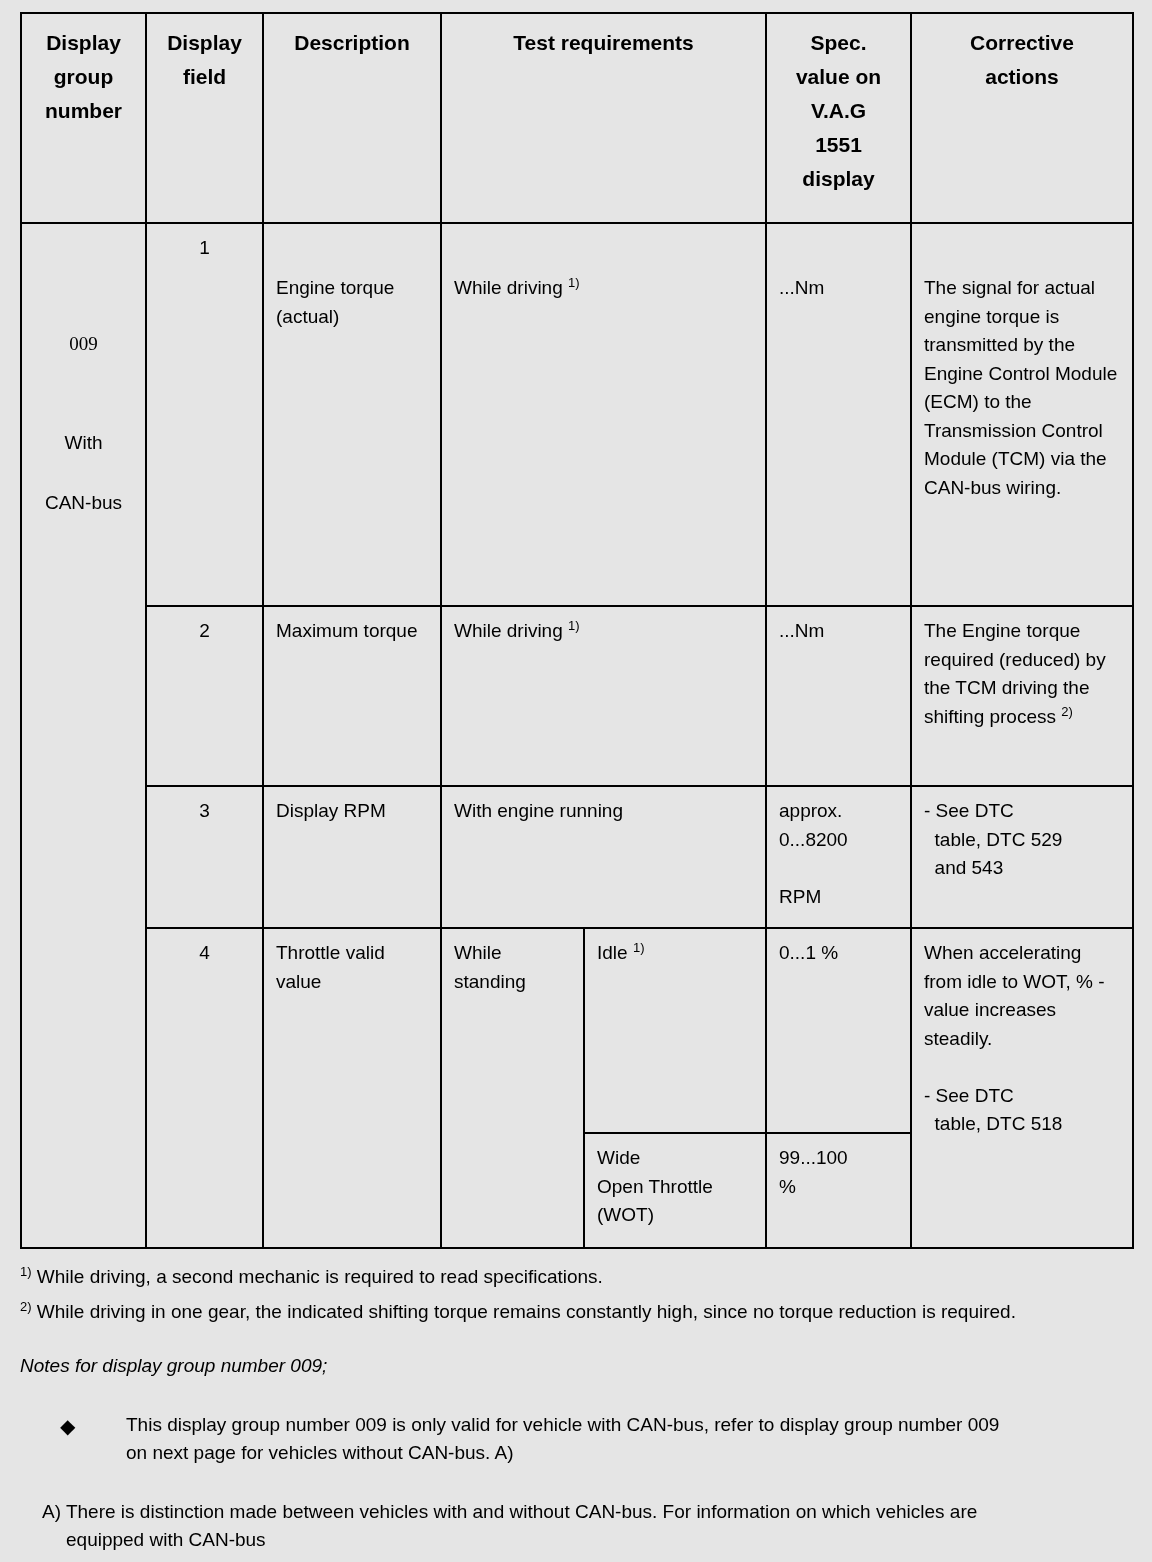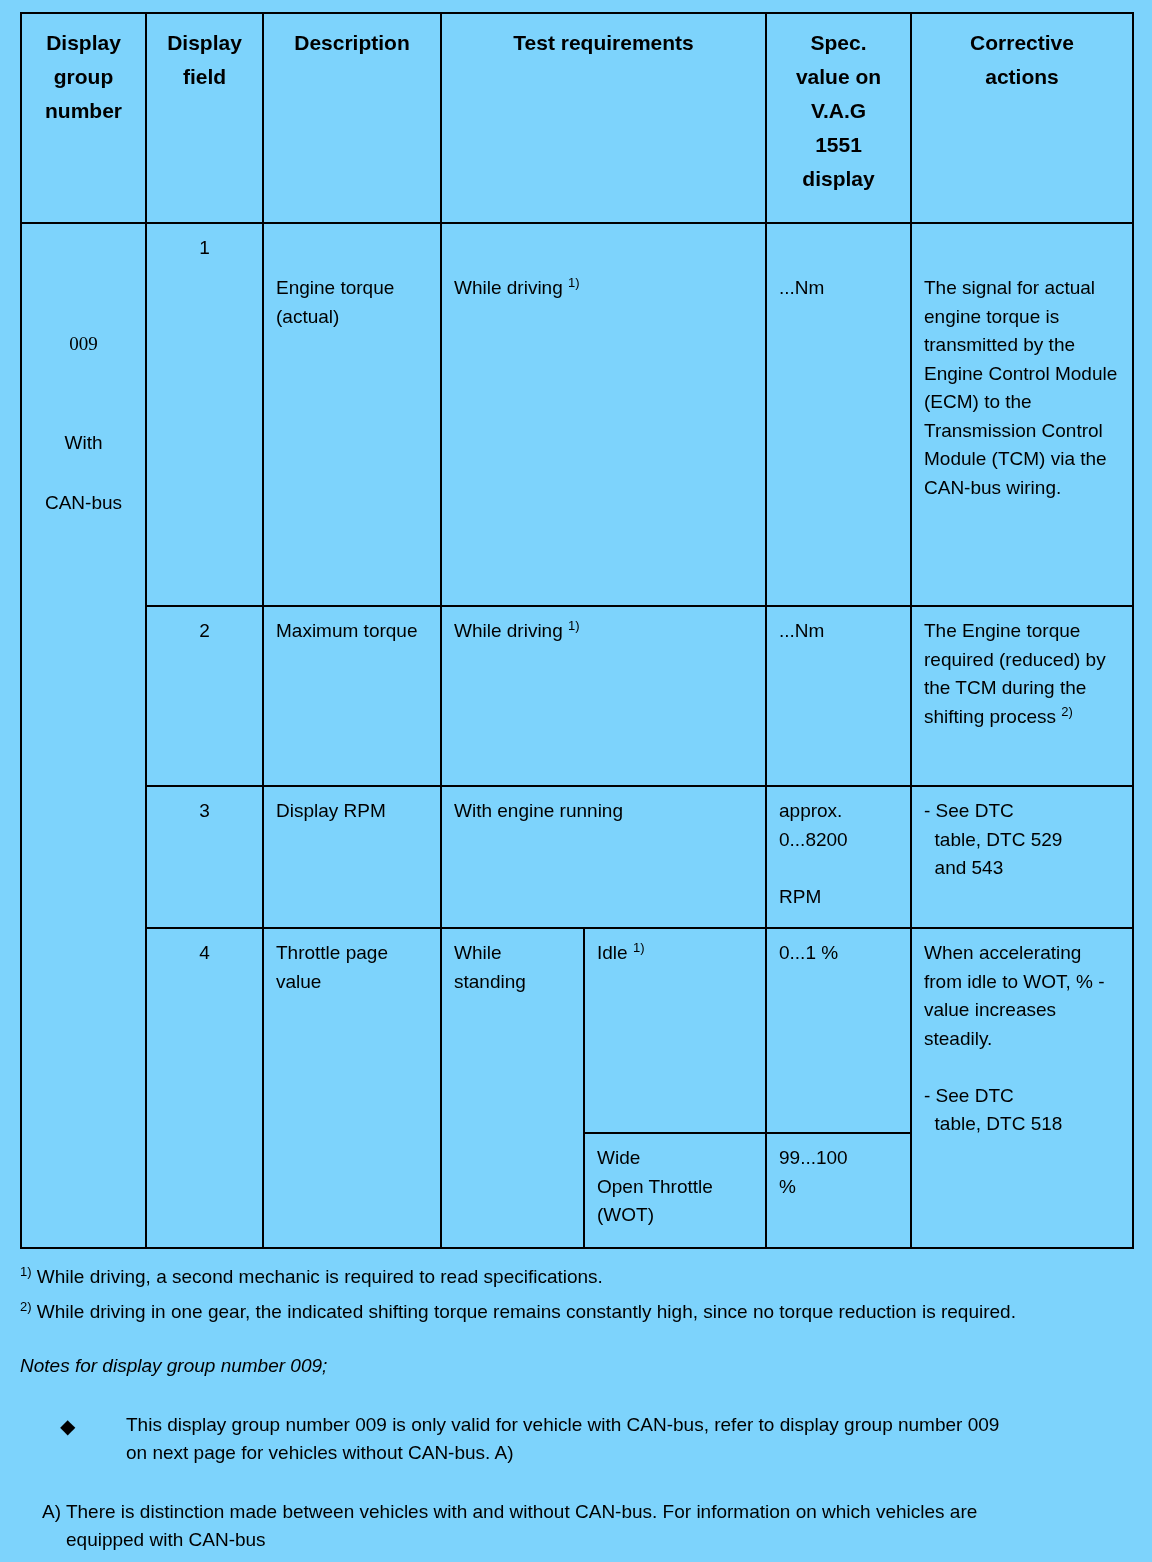--- a/index.html
+++ b/index.html
@@ -10,21 +10,21 @@
     font-family: "Liberation Sans", sans-serif;
     font-size: 19px;
     line-height: 1.5;
   }
   .page {
     width: 1152px;
     height: 1562px;
     box-sizing: border-box;
     padding: 12px 20px 0 20px;
     overflow: hidden;
-    background: #7dd3fc;
+    background: #e5e5e5;
   }
   table.spec {
     border-collapse: collapse;
     width: 1112px;
     table-layout: fixed;
   }
   table.spec th, table.spec td {
     border: 2px solid #000000;
     vertical-align: top;
     padding: 10px 12px;
@@ -156,41 +156,41 @@
 
     <tr class="r2">
       <td class="mid">2</td>
       <td>Maximum torque</td>
       <td colspan="2">
         <span>While driving</span>
         <sup>1)</sup>
       </td>
       <td>...Nm</td>
       <td>
-        <span>The Engine torque required (reduced) by the TCM during the shifting process</span>
+        <span>The Engine torque required (reduced) by the TCM driving the shifting process</span>
         <sup>2)</sup>
       </td>
     </tr>
 
     <tr class="r3">
       <td class="mid">3</td>
       <td>Display RPM</td>
       <td colspan="2">With engine running</td>
       <td class="pre">approx.
 0...8200
 
 RPM</td>
       <td class="pre">- See DTC
   table, DTC 529
   and 543</td>
     </tr>
 
     <tr class="r4a">
       <td class="mid" rowspan="2">4</td>
-      <td rowspan="2">Throttle page value</td>
+      <td rowspan="2">Throttle valid value</td>
       <td rowspan="2">While standing</td>
       <td>
         <span>Idle</span>
         <sup>1)</sup>
       </td>
       <td>0...1 %</td>
       <td rowspan="2" class="pre">When accelerating from idle to WOT, % -value increases steadily.
 
 - See DTC
   table, DTC 518</td>

